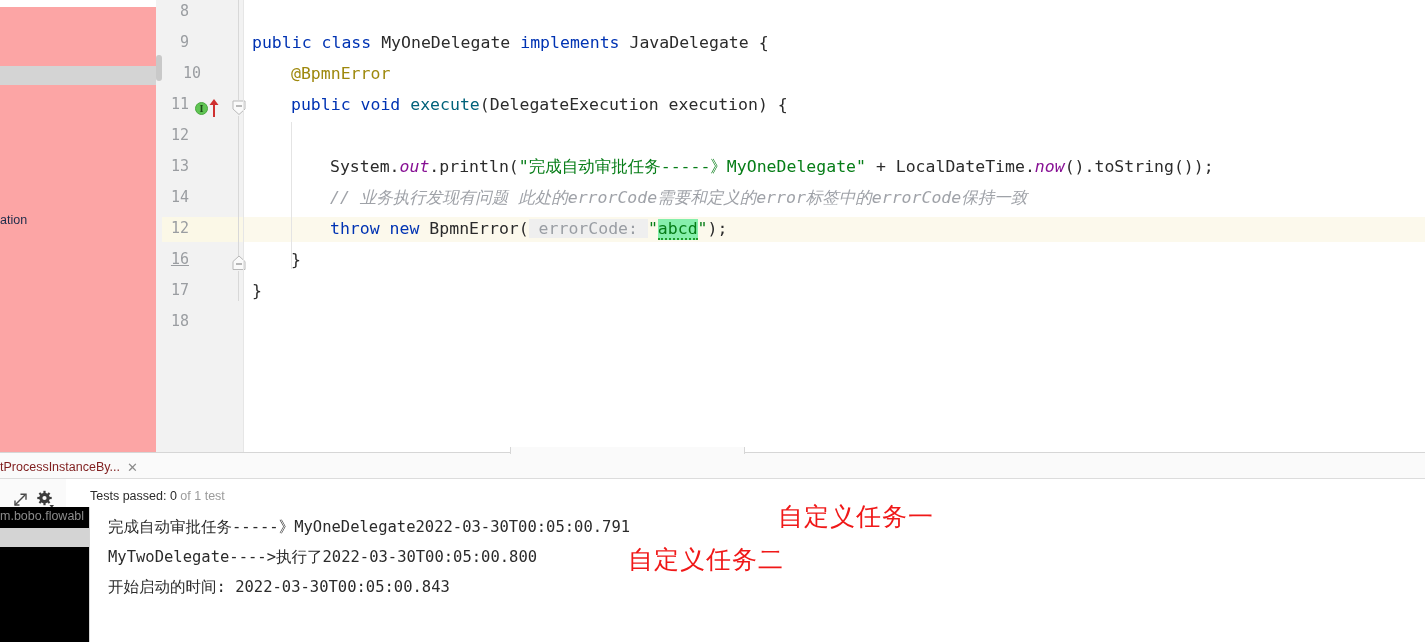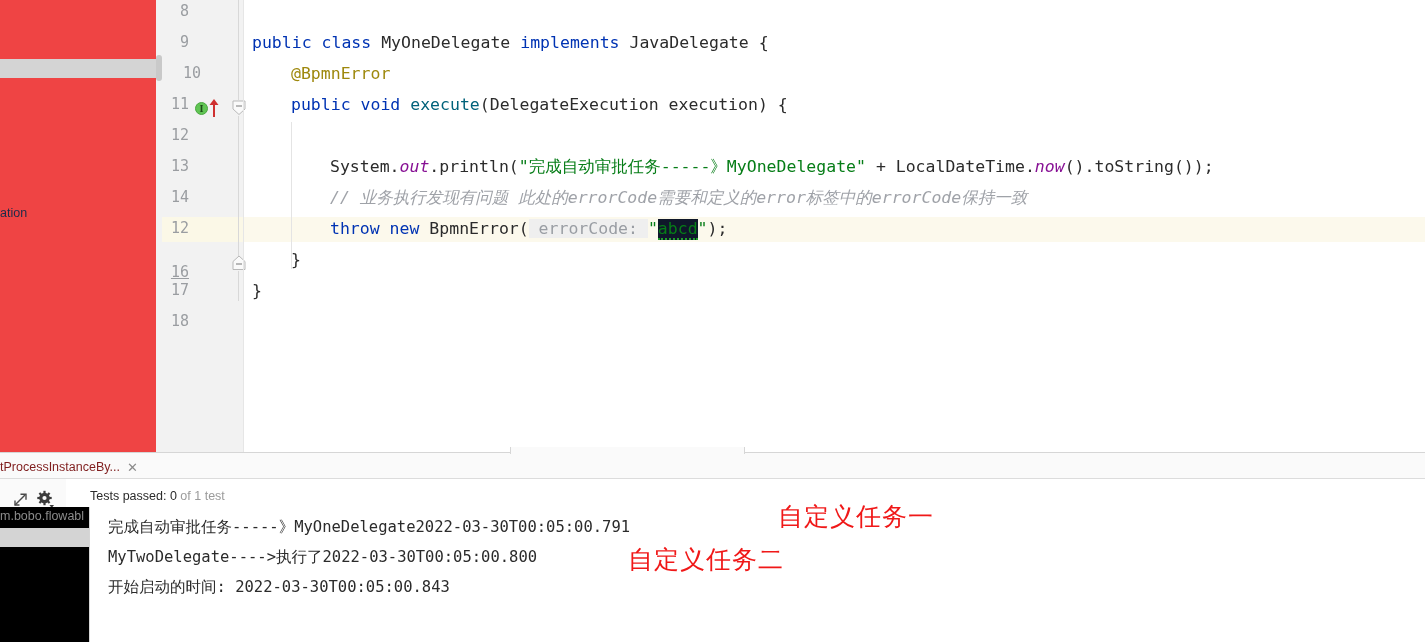--- a/index.html
+++ b/index.html
@@ -6,22 +6,22 @@
   html, body {
     width: 1425px; height: 642px;
     background: #ffffff;
     font-family: "Liberation Sans", sans-serif;
     overflow: hidden;
   }
   #app { position: relative; width: 1425px; height: 642px; background:#fff; }
 
   
   .left-strip {
-    position: absolute; left: 0; top: 0; width: 162px; height: 452px;
-    background: #ef4444; overflow: hidden;
+    position: absolute; left: 0; top: 7px; width: 162px; height: 452px;
+    background: #fca5a5; overflow: hidden;
   }
   .left-sel-row {
     position: absolute; left: 0; top: 59px; width: 162px; height: 19px;
     background: #d4d4d4;
   }
   .left-frag {
     position: absolute; left: 0; top: 206px;
     font-family: "Liberation Sans", sans-serif; font-size: 12.5px;
     color: #1c2b4a; white-space: nowrap;
   }
@@ -76,21 +76,21 @@
     white-space: pre; color: #2b2b2b;
   }
   .kw   { color: #0033b3; }
   .anno { color: #9e880d; }
   .mth  { color: #00627a; }
   .str  { color: #067d17; }
   .fld  { color: #871094; font-style: italic; }
   .cmt  { color: #9fa2a8; font-style: italic; }
   .hintbg { background: #efefef; color: #999da3; }
   .sel-tok {
-    background: #0f172a; color: #067d17;
+    background: #86efac; color: #067d17;
     border-bottom: 2px dotted #1f9d2c;
   }
 
   
   .fold {
     position: absolute; width: 13px; height: 15px;
   }
   .fold svg { display:block; }
 
   
@@ -227,21 +227,21 @@
       <div class="line-highlight-gutter"></div>
       <div id="lnums">
           <div class="lnum" style="top: -4px;">8</div>
           <div class="lnum" style="top: 27px;">9</div>
           <div class="lnum" style="top: 58px; padding-left: 21px;">10</div>
           <div class="lnum" style="top: 89px;">11</div>
           <div class="lnum" style="top: 120px;">12</div>
           <div class="lnum" style="top: 151px;">13</div>
           <div class="lnum" style="top: 182px;">14</div>
           <div class="lnum" style="top: 213px;">12</div>
-          <div class="lnum" style="top: 257px; text-decoration: underline;">16</div>
+          <div class="lnum" style="top: 244px; text-decoration: underline;">16</div>
           <div class="lnum" style="top: 275px;">17</div>
           <div class="lnum" style="top: 306px;">18</div>
         </div>
 
       <div class="gutter-icons">
         <div class="iface-icon">I</div>
         <div class="impl-arrow">
           <svg width="12" height="20" viewBox="0 0 12 20">
             <line x1="6" y1="19" x2="6" y2="5" stroke="#cf3030" stroke-width="2"></line>
             <path d="M6 1 L10.5 7 L1.5 7 Z" fill="#cf3030"></path>

